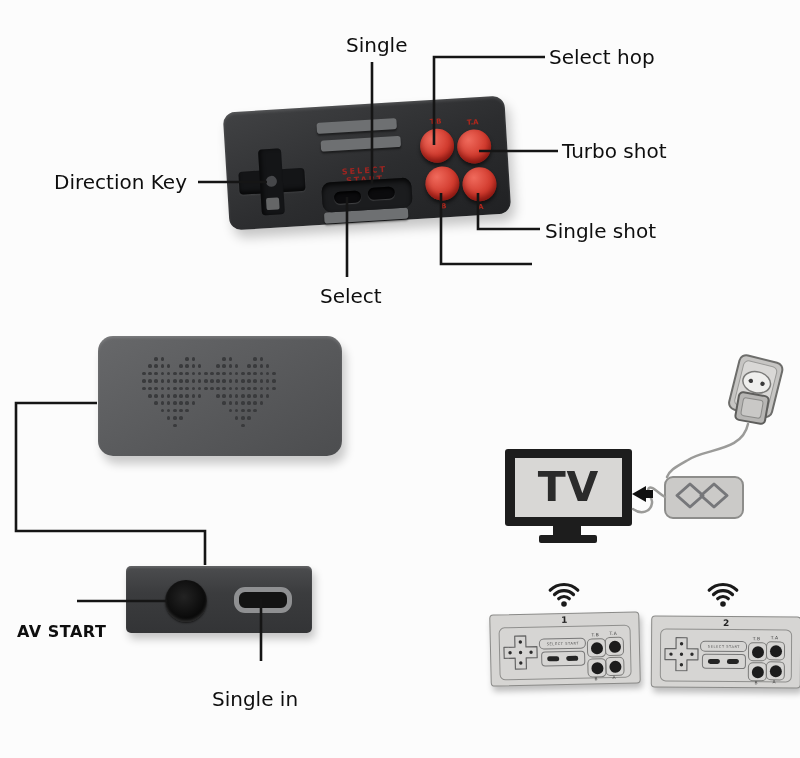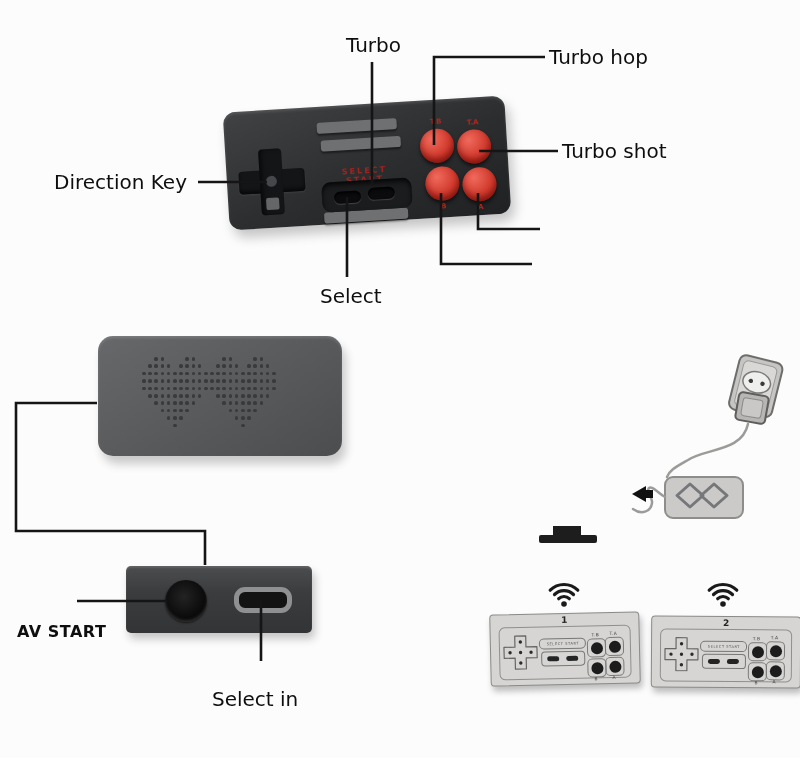--- a/index.html
+++ b/index.html
@@ -244,20 +244,25 @@
         <i style="left: 37.2px; top: 59.2px;"></i>
         <i style="left: 31px; top: 66.6px;"></i>
       </div>
   </div>
 
   <div class="av-unit">
     <div class="av-port"></div>
     <div class="usb-port"></div>
   </div>
 
+  <div class="tv-frame">
+    <div class="tv-screen">
+      <span class="tv-text">TV</span>
+    </div>
+  </div>
   <div class="tv-neck"></div>
   <div class="tv-base"></div>
 
   <div class="dongle">
     <svg width="72" height="35">
       <path d="M24,6 L37,17.5 L24,29 L11,17.5 Z" fill="none" stroke="#76777a" stroke-width="3" stroke-linejoin="round"></path>
       <path d="M48,6 L61,17.5 L48,29 L35,17.5 Z" fill="none" stroke="#76777a" stroke-width="3" stroke-linejoin="round"></path>
     </svg>
   </div>
 
@@ -371,21 +376,22 @@
       <circle cx="564" cy="604" r="2.8" fill="#1a1a1a" stroke="none"></circle>
     </g>
     <g stroke="#1a1a1a" stroke-width="3.2" fill="none" stroke-linecap="round">
       <path d="M717.7,598.7 A7.5,7.5 0 0 1 728.3,598.7"></path>
       <path d="M713.5,594.5 A13.5,13.5 0 0 1 732.5,594.5"></path>
       <path d="M709.2,590.2 A19.5,19.5 0 0 1 736.8,590.2"></path>
       <circle cx="723" cy="604" r="2.8" fill="#1a1a1a" stroke="none"></circle>
     </g>
   </svg>
 
-  <div class="lbl" style="left:346px;top:33px;">Turbo</div>
-  <div class="lbl" style="left:549px;top:45px;">Turbo hop</div>
+  <div class="lbl" style="left:346px;top:33px;">Single</div>
+  <div class="lbl" style="left:549px;top:45px;">Select hop</div>
   <div class="lbl" style="left:562px;top:139px;">Turbo shot</div>
   <div class="lbl" style="left:54px;top:170px;">Direction Key</div>
+  <div class="lbl" style="left:545px;top:219px;">Single shot</div>
   <div class="lbl" style="left:320px;top:284px;">Select</div>
   <div class="lbl bold" style="left:17px;top:622px;">AV START</div>
-  <div class="lbl" style="left:212px;top:687px;">Select in</div>
+  <div class="lbl" style="left:212px;top:687px;">Single in</div>
 
 </div>
 
 </body></html>

